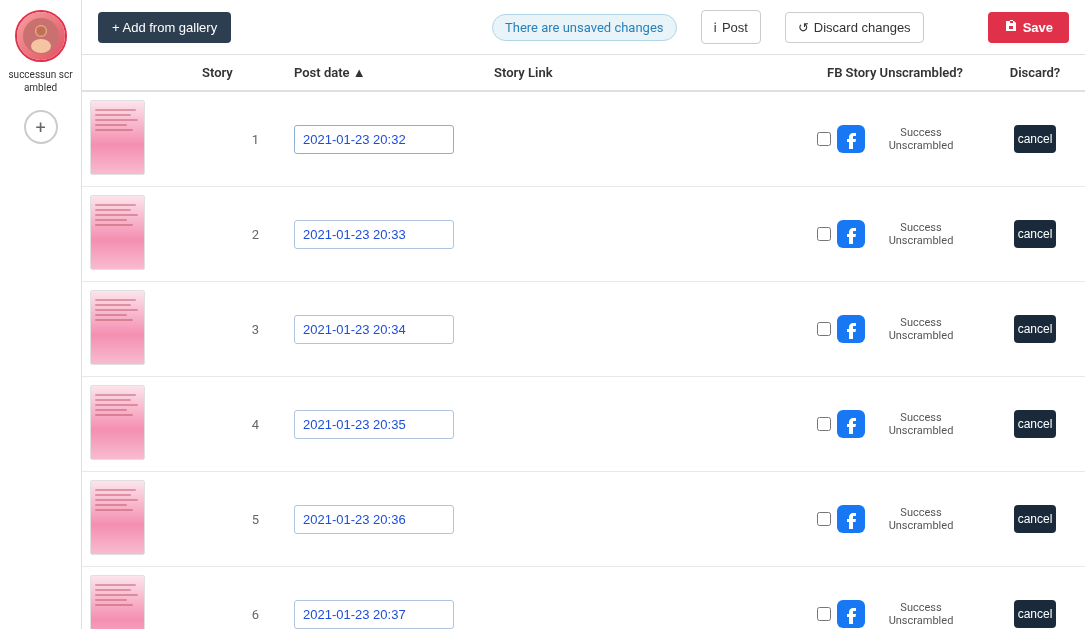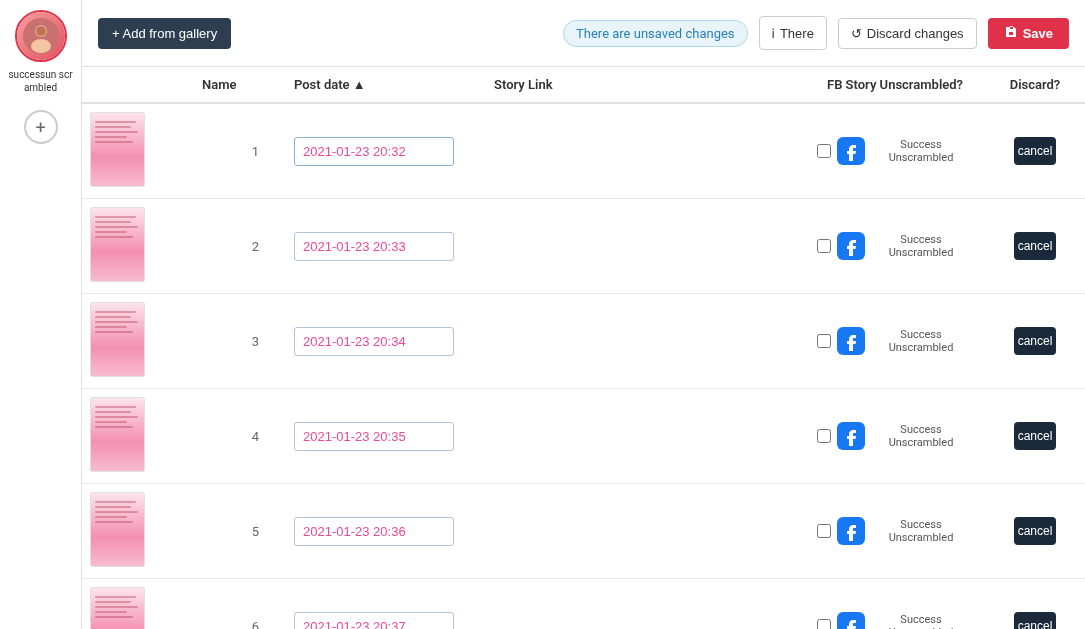--- a/index.html
+++ b/index.html
@@ -64,24 +64,24 @@
       flex: 1;
       display: flex;
       flex-direction: column;
       overflow: hidden;
     }
 
     
     .topbar {
       background: #fff;
       border-bottom: 1px solid #e0e0e0;
-      padding: 16px 16px;
-      display: flex;
-      align-items: center;
-      gap: 11px;
+      padding: 10px 16px;
+      display: flex;
+      align-items: center;
+      gap: 24px;
       flex-shrink: 0;
     }
     .add-gallery-btn {
       background: #2c3e50;
       color: white;
       border: none;
       border-radius: 4px;
       padding: 8px 14px;
       font-size: 13px;
       cursor: pointer;
@@ -127,20 +127,21 @@
       color: white;
       border: none;
       border-radius: 4px;
       padding: 7px 16px;
       font-size: 13px;
       cursor: pointer;
       display: flex;
       align-items: center;
       gap: 5px;
       font-weight: 600;
+      margin-left: 40px;
     }
 
     
     .table-container {
       flex: 1;
       overflow-y: auto;
       background: #fff;
     }
     table {
       width: 100%;
@@ -210,21 +211,21 @@
 
     .td-num { width: 40px; text-align: center; color: #666; font-size: 13px; }
 
     .td-postdate { width: 180px; }
     .postdate-input {
       border: 1.5px solid #b0c4de;
       border-radius: 3px;
       padding: 6px 8px;
       font-size: 13px;
       width: 160px;
-      color: #ec4899;
+      color: #1d4ed8;
       outline: none;
     }
 
     .td-storylink { }
 
     .td-fb {
       width: 180px;
       text-align: center;
     }
     .fb-cell {
@@ -291,42 +292,42 @@
 </div>
 
 <div class="main">
 
   <div class="topbar">
     <button class="add-gallery-btn">+ Add from gallery</button>
     <div class="topbar-spacer"></div>
     <div class="unsaved-badge">There are unsaved changes</div>
     <button class="help-btn">
       <span>ℹ</span>
-      <span>There</span>
+      <span>Post</span>
     </button>
     <button class="discard-btn">
       <span>↺</span>
       <span>Discard changes</span>
     </button>
     <button class="save-btn">
       <span>
         <svg width="14" height="14" viewBox="0 0 14 14" fill="white">
             <path d="M2 2h8l2 2v8H2V2zm3 8h4v-3H5v3zm1-9v3h3V1H6z"></path>
           </svg>
       </span>
       <span>Save</span>
     </button>
   </div>
 
   <div class="table-container">
     <table>
       <thead>
         <tr>
           <th class="th-name" colspan="2">
-            <span>Name</span>
+            <span>Story</span>
           </th>
           <th class="th-postdate">
             <span>Post date ▲</span>
           </th>
           <th class="th-storylink">
             <span>Story Link</span>
           </th>
           <th class="th-fb center">
             <span>FB Story Unscrambled?</span>
           </th>

